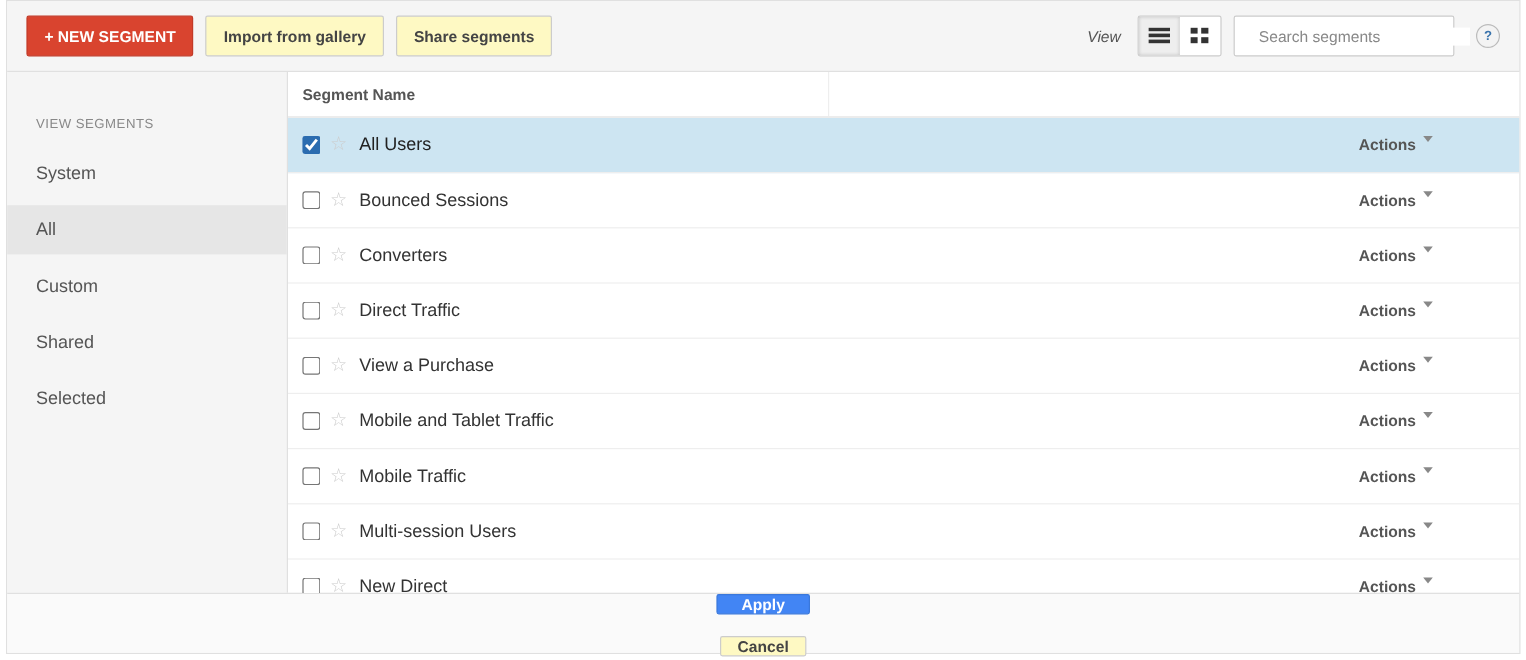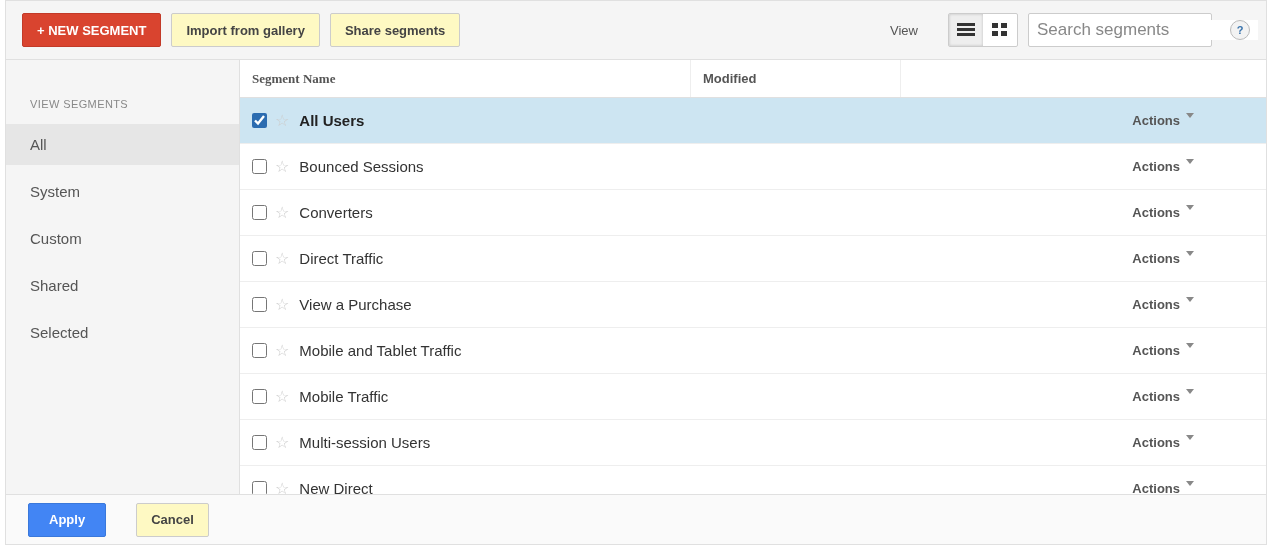--- a/index.html
+++ b/index.html
@@ -49,21 +49,21 @@
     border-color: #c23a28;
     color: #fff;
   }
   .btn-blue {
     background: #4285f4;
     border-color: #3a78db;
     color: #fff;
     padding: 0 20px;
   }
   .toolbar .spacer { flex: 1; }
-  .view-label { font-size: 13px; color: #555; margin-right: 20px; }
+  .view-label { font-size: 13px; color: #555; margin-right: 4px; font-style: italic; }
   .view-toggle {
     display: inline-flex;
     border: 1px solid #ccc;
     border-radius: 2px;
     overflow: hidden;
     background: #fff;
   }
   .view-toggle .vt {
     width: 34px; height: 32px;
     display: flex; align-items: center; justify-content: center;
@@ -73,21 +73,21 @@
   .search-wrap {
     display: flex; align-items: center;
     border: 1px solid #ccc;
     background: #fff;
     height: 34px;
     width: 184px;
     padding: 0 8px;
     border-radius: 2px;
   }
   .search-wrap input {
-    border: none; outline: none; font-size: 17px; flex:1; margin-left:0;
+    border: none; outline: none; font-size: 13px; flex:1; margin-left:12px;
     color: #be185d;
   }
   .search-wrap input::placeholder { color: #888; }
   .help-circle {
     width: 20px; height: 20px; border-radius: 50%;
     border: 1px solid #bbb; background: #f3f3f3;
     display: flex; align-items: center; justify-content: center;
     font-size: 11px; color: #3973ac; font-weight: bold;
     cursor: pointer; margin-left: 8px;
   }
@@ -128,21 +128,21 @@
   .thead {
     display: flex;
     align-items: center;
     height: 38px;
     border-bottom: 1px solid #e0e0e0;
     font-size: 13px;
     font-weight: bold;
     color: #555;
     background: #fff;
   }
-  .col-name { flex: 0 0 450px; padding-left: 12px; font-family: Liberation Serif, serif; }
+  .col-name { flex: 0 0 450px; padding-left: 12px; }
   .col-created { flex: 0 0 210px; border-left: 1px solid #eee; padding-left: 12px; height:100%; display:flex; align-items:center;}
   .col-modified { flex: 0 0 210px; border-left: 1px solid #eee; padding-left: 12px; height:100%; display:flex; align-items:center;}
   .col-actions { flex: 1; border-left: 1px solid #eee; height:100%; }
   .rows {
     flex: 1;
     overflow-y: auto;
   }
   .row {
     display: flex;
     align-items: center;
@@ -153,41 +153,42 @@
   .row.selected { background: #cde5f2; }
   .row .chk {
     width: 15px; height: 15px; margin-right: 8px;
     accent-color: #2b6cb0;
   }
   .star {
     color: #ccc; font-size: 16px; margin-right: 10px; cursor: pointer;
     line-height: 1;
   }
   .seg-name { font-size: 15px; color: #333; }
-  .row.selected .seg-name { font-weight: bold; color: #222; }
+  .row.selected .seg-name { font-weight: normal; color: #222; }
   .row .grow { flex:1; }
   .actions-cell {
     font-size: 13px; font-weight: bold; color: #555;
     display: inline-flex; align-items: flex-start; gap: 6px;
     cursor: pointer; padding-right: 60px;
   }
   .caret-down {
     width: 0; height: 0;
     border-left: 4px solid transparent;
     border-right: 4px solid transparent;
     border-top: 5px solid #888;
   }
   .footer {
     height: 50px;
     border-top: 1px solid #e0e0e0;
     background: #fafafa;
     display: flex;
     align-items: center;
     padding: 0 22px;
-    gap: 30px;
+    gap: 18px;
+    flex-direction: column;
   }
   
   .icon-list, .icon-grid { display:block; }
   .icon-search { color:#aaa; }
   
   .rows::-webkit-scrollbar { width: 10px; }
   .rows::-webkit-scrollbar-thumb { background: #ccc; border-radius: 5px; }
   .rows::-webkit-scrollbar-track { background: #f0f0f0; }
 </style>
 </head>
@@ -225,32 +226,31 @@
         </svg>
       <input type="text" placeholder="Search segments" style="">
     </div>
     <div class="help-circle">?</div>
   </div>
 
   <div class="main">
     <div class="sidebar">
       <div class="sidebar-title">VIEW SEGMENTS</div>
       <div id="sidebar-items">
+          <div class="side-item">System</div>
           <div class="side-item active">All</div>
-          <div class="side-item">System</div>
           <div class="side-item">Custom</div>
           <div class="side-item">Shared</div>
           <div class="side-item">Selected</div>
         </div>
     </div>
 
     <div class="content">
       <div class="thead">
         <div class="col-name">Segment Name</div>
-        <div class="col-modified">Modified</div>
         <div class="col-actions"></div>
       </div>
       <div class="rows" id="rows">
           <div class="row selected">
             <input type="checkbox" class="chk" checked="" style="">
             <span class="star">☆</span>
             <span class="seg-name">All Users</span>
             <span class="grow"></span>
             <span class="actions-cell">
               <span>Actions</span>

